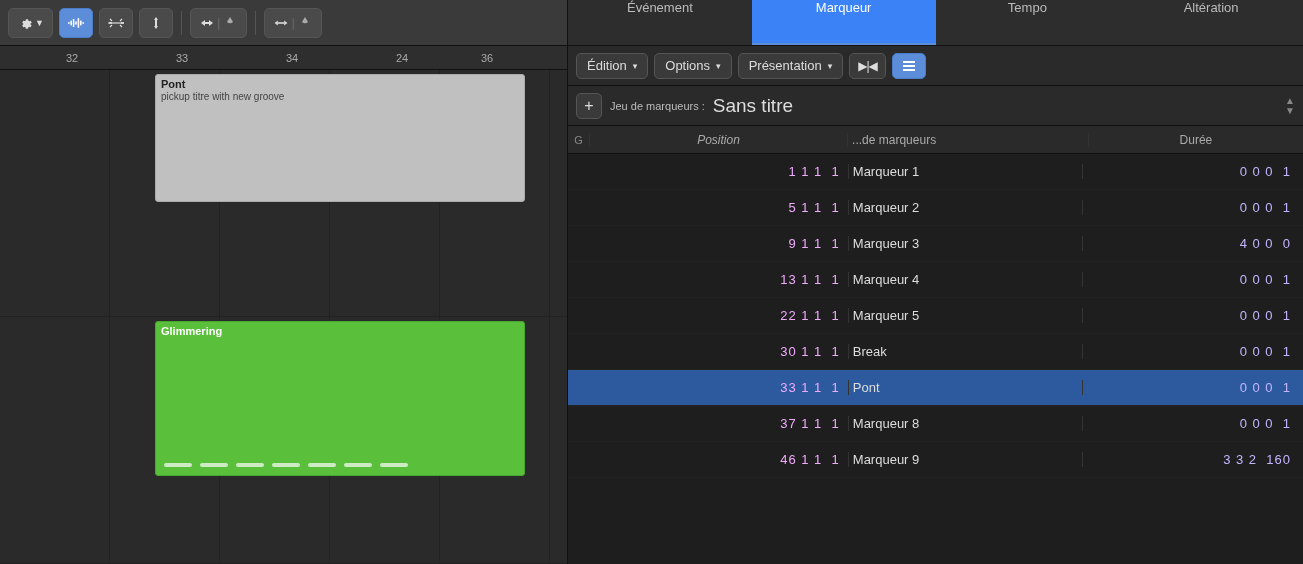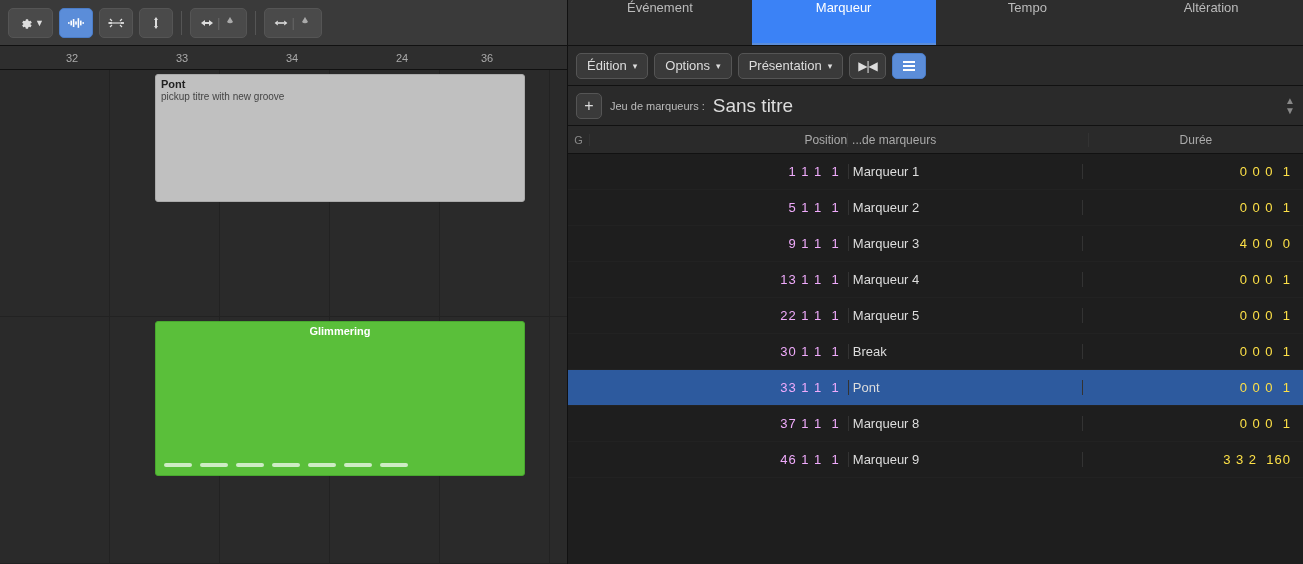--- a/index.html
+++ b/index.html
@@ -311,23 +311,24 @@
     .col-g {
       width: 22px;
       text-align: center;
       color: #888;
       font-size: 11px;
       flex-shrink: 0;
     }
 
     .col-position {
       flex: 1.2;
-      text-align: right;
+      text-align: center;
       color: #aaa;
       font-size: 12px;
+      font-style: italic;
     }
 
     .col-name {
       flex: 1.1;
       text-align: left;
       color: #aaa;
       font-size: 12px;
       padding-left: 4px;
     }
 
@@ -380,21 +381,21 @@
       text-align: left;
       font-size: 13px;
       color: #ddd;
       padding-left: 4px;
     }
 
     .cell-duree {
       flex: 1;
       text-align: right;
       font-size: 13px;
-      color: #fde047;
+      color: #c4b5fd;
       padding-right: 12px;
       font-variant-numeric: tabular-nums;
       letter-spacing: 1px;
     }
 
     .chevron {
       display: inline-block;
       font-size: 9px;
       margin-left: 2px;
     }
@@ -511,21 +512,21 @@
           <div class="clip-title">Pont</div>
           <div class="clip-subtitle">pickup titre with new groove</div>
         </div>
       </div>
     </div>
 
     <div class="track-row" style="height: 170px; flex: 1;">
       <div class="track-content">
 
         <div class="clip clip-green" style="left:155px; top:4px; width:370px; height:155px;">
-          <div class="clip-title" style="color:white;text-align:center;">Glimmering</div>
+          <div class="clip-title" style="color:white;">Glimmering</div>
 
           <div class="clip-dashes">
             <div class="dash"></div>
             <div class="dash"></div>
             <div class="dash"></div>
             <div class="dash"></div>
             <div class="dash"></div>
             <div class="dash"></div>
             <div class="dash"></div>
           </div>

